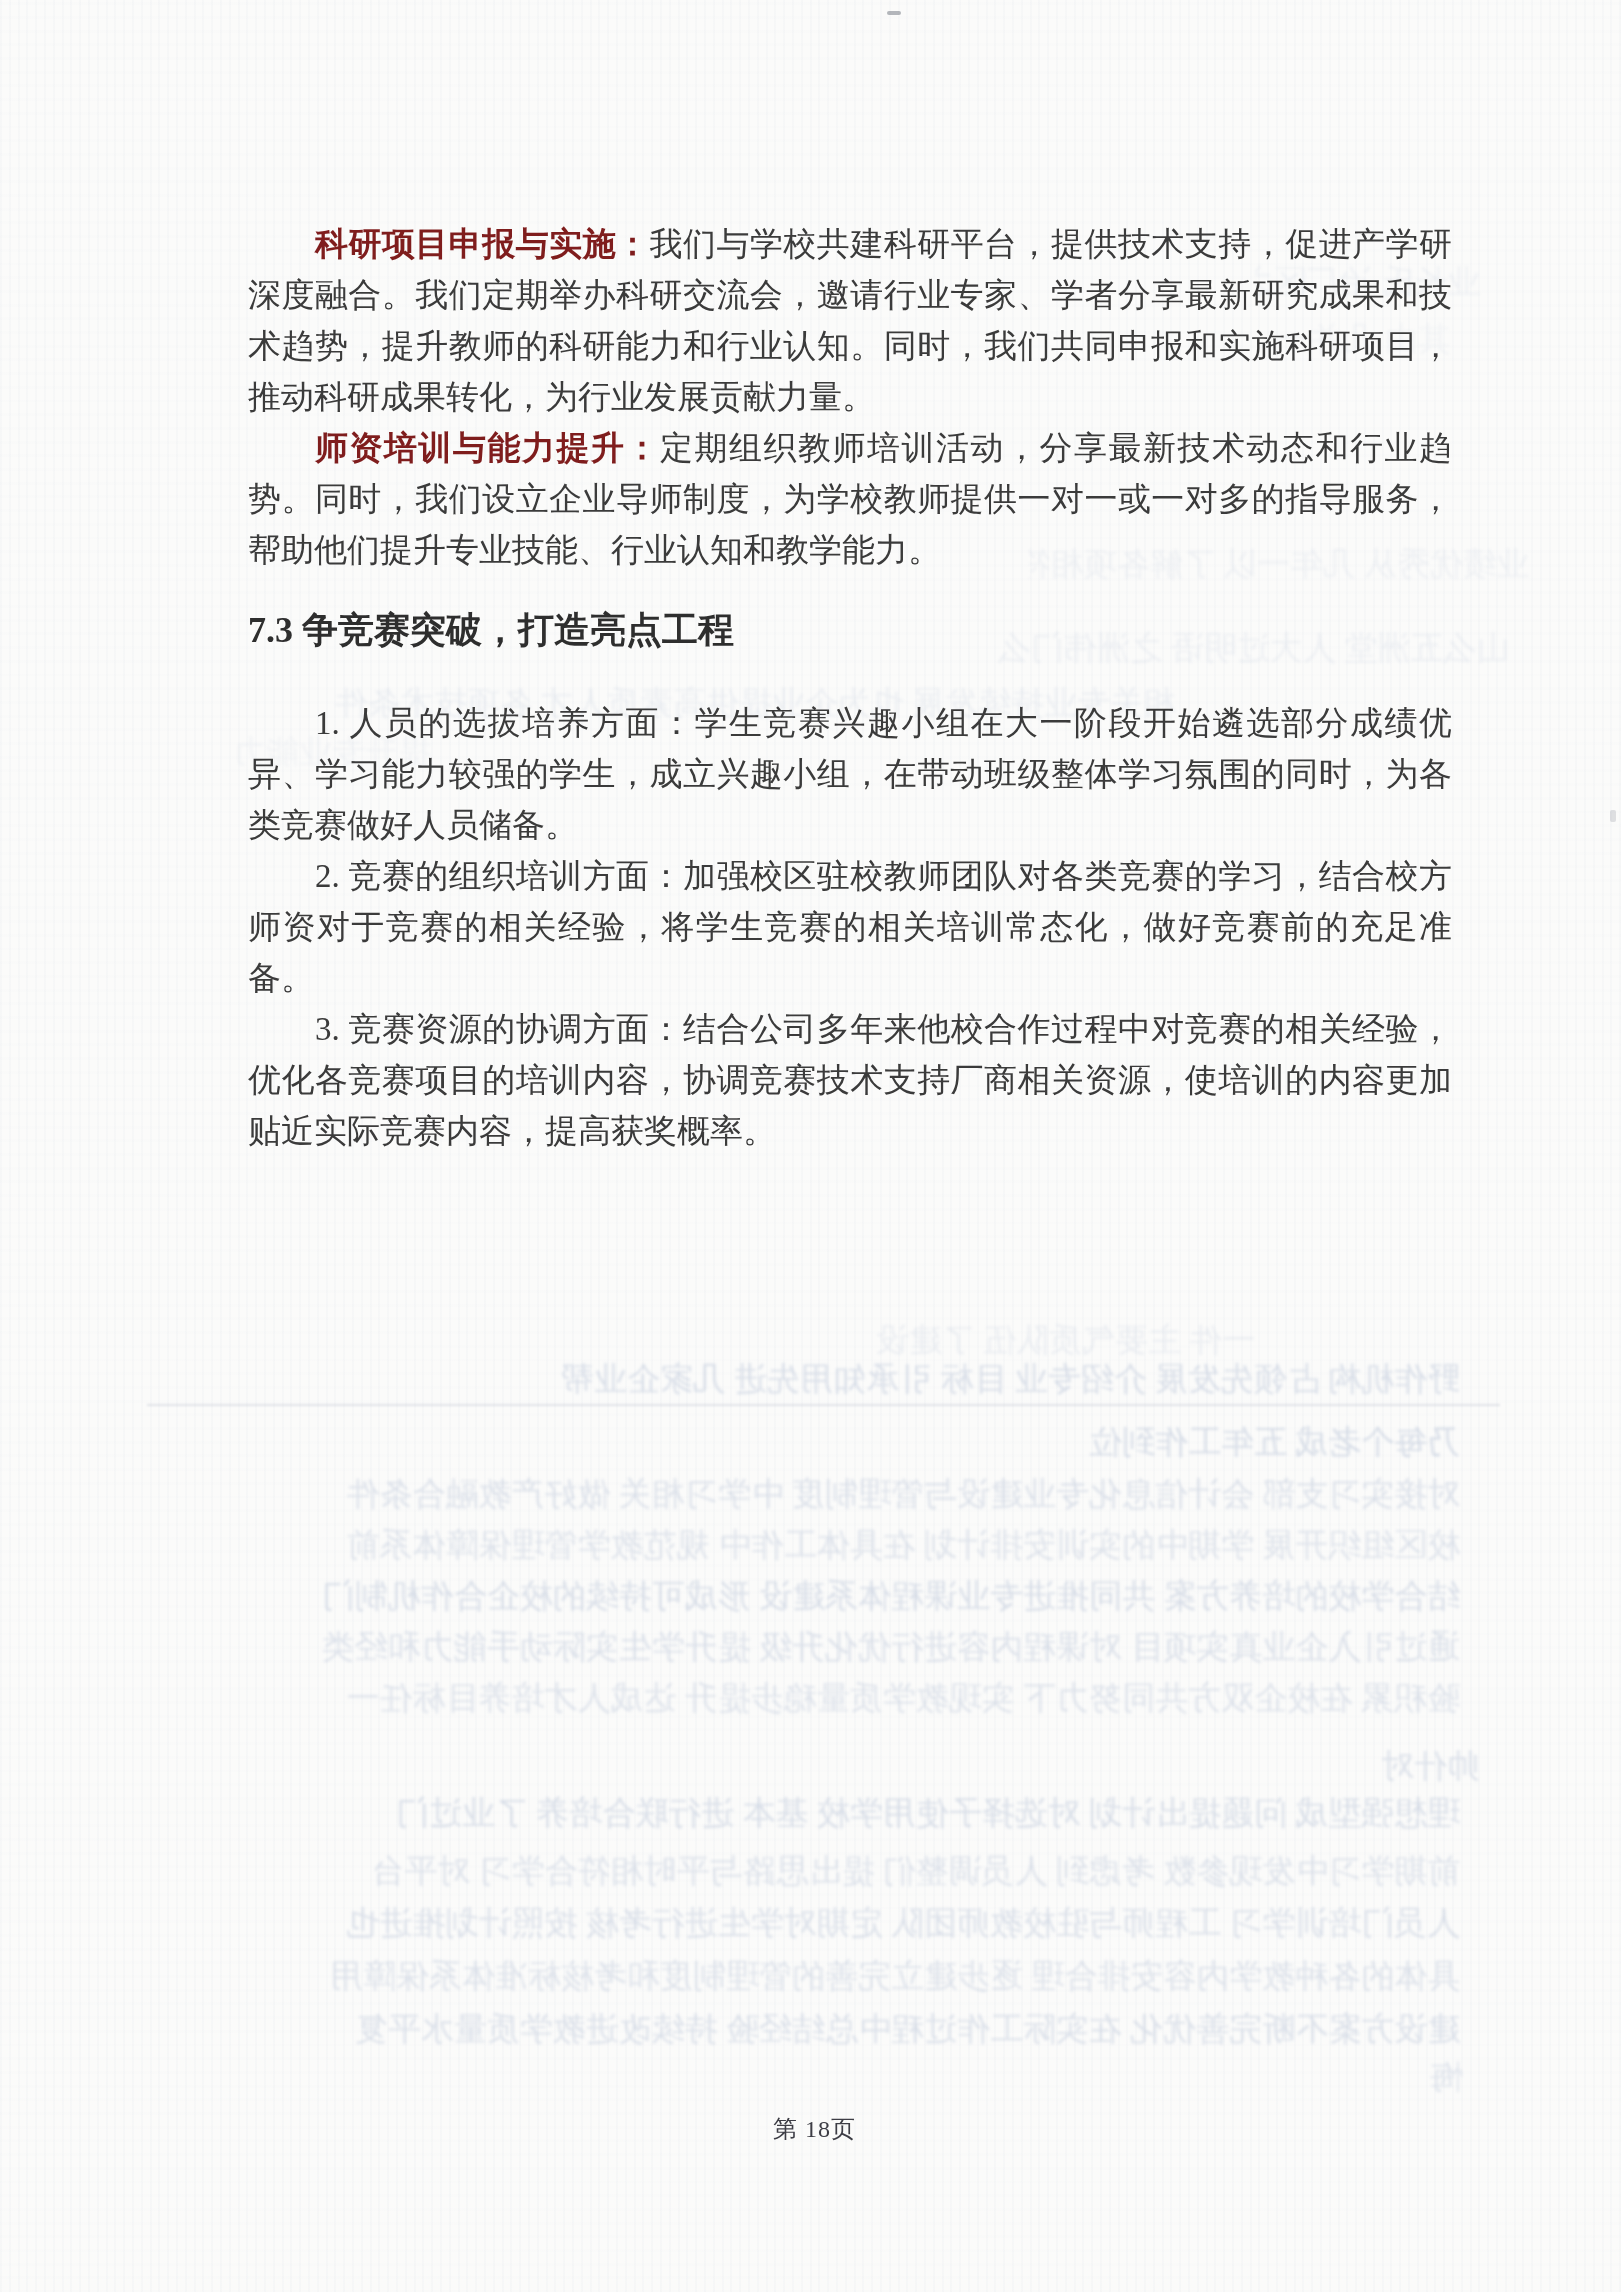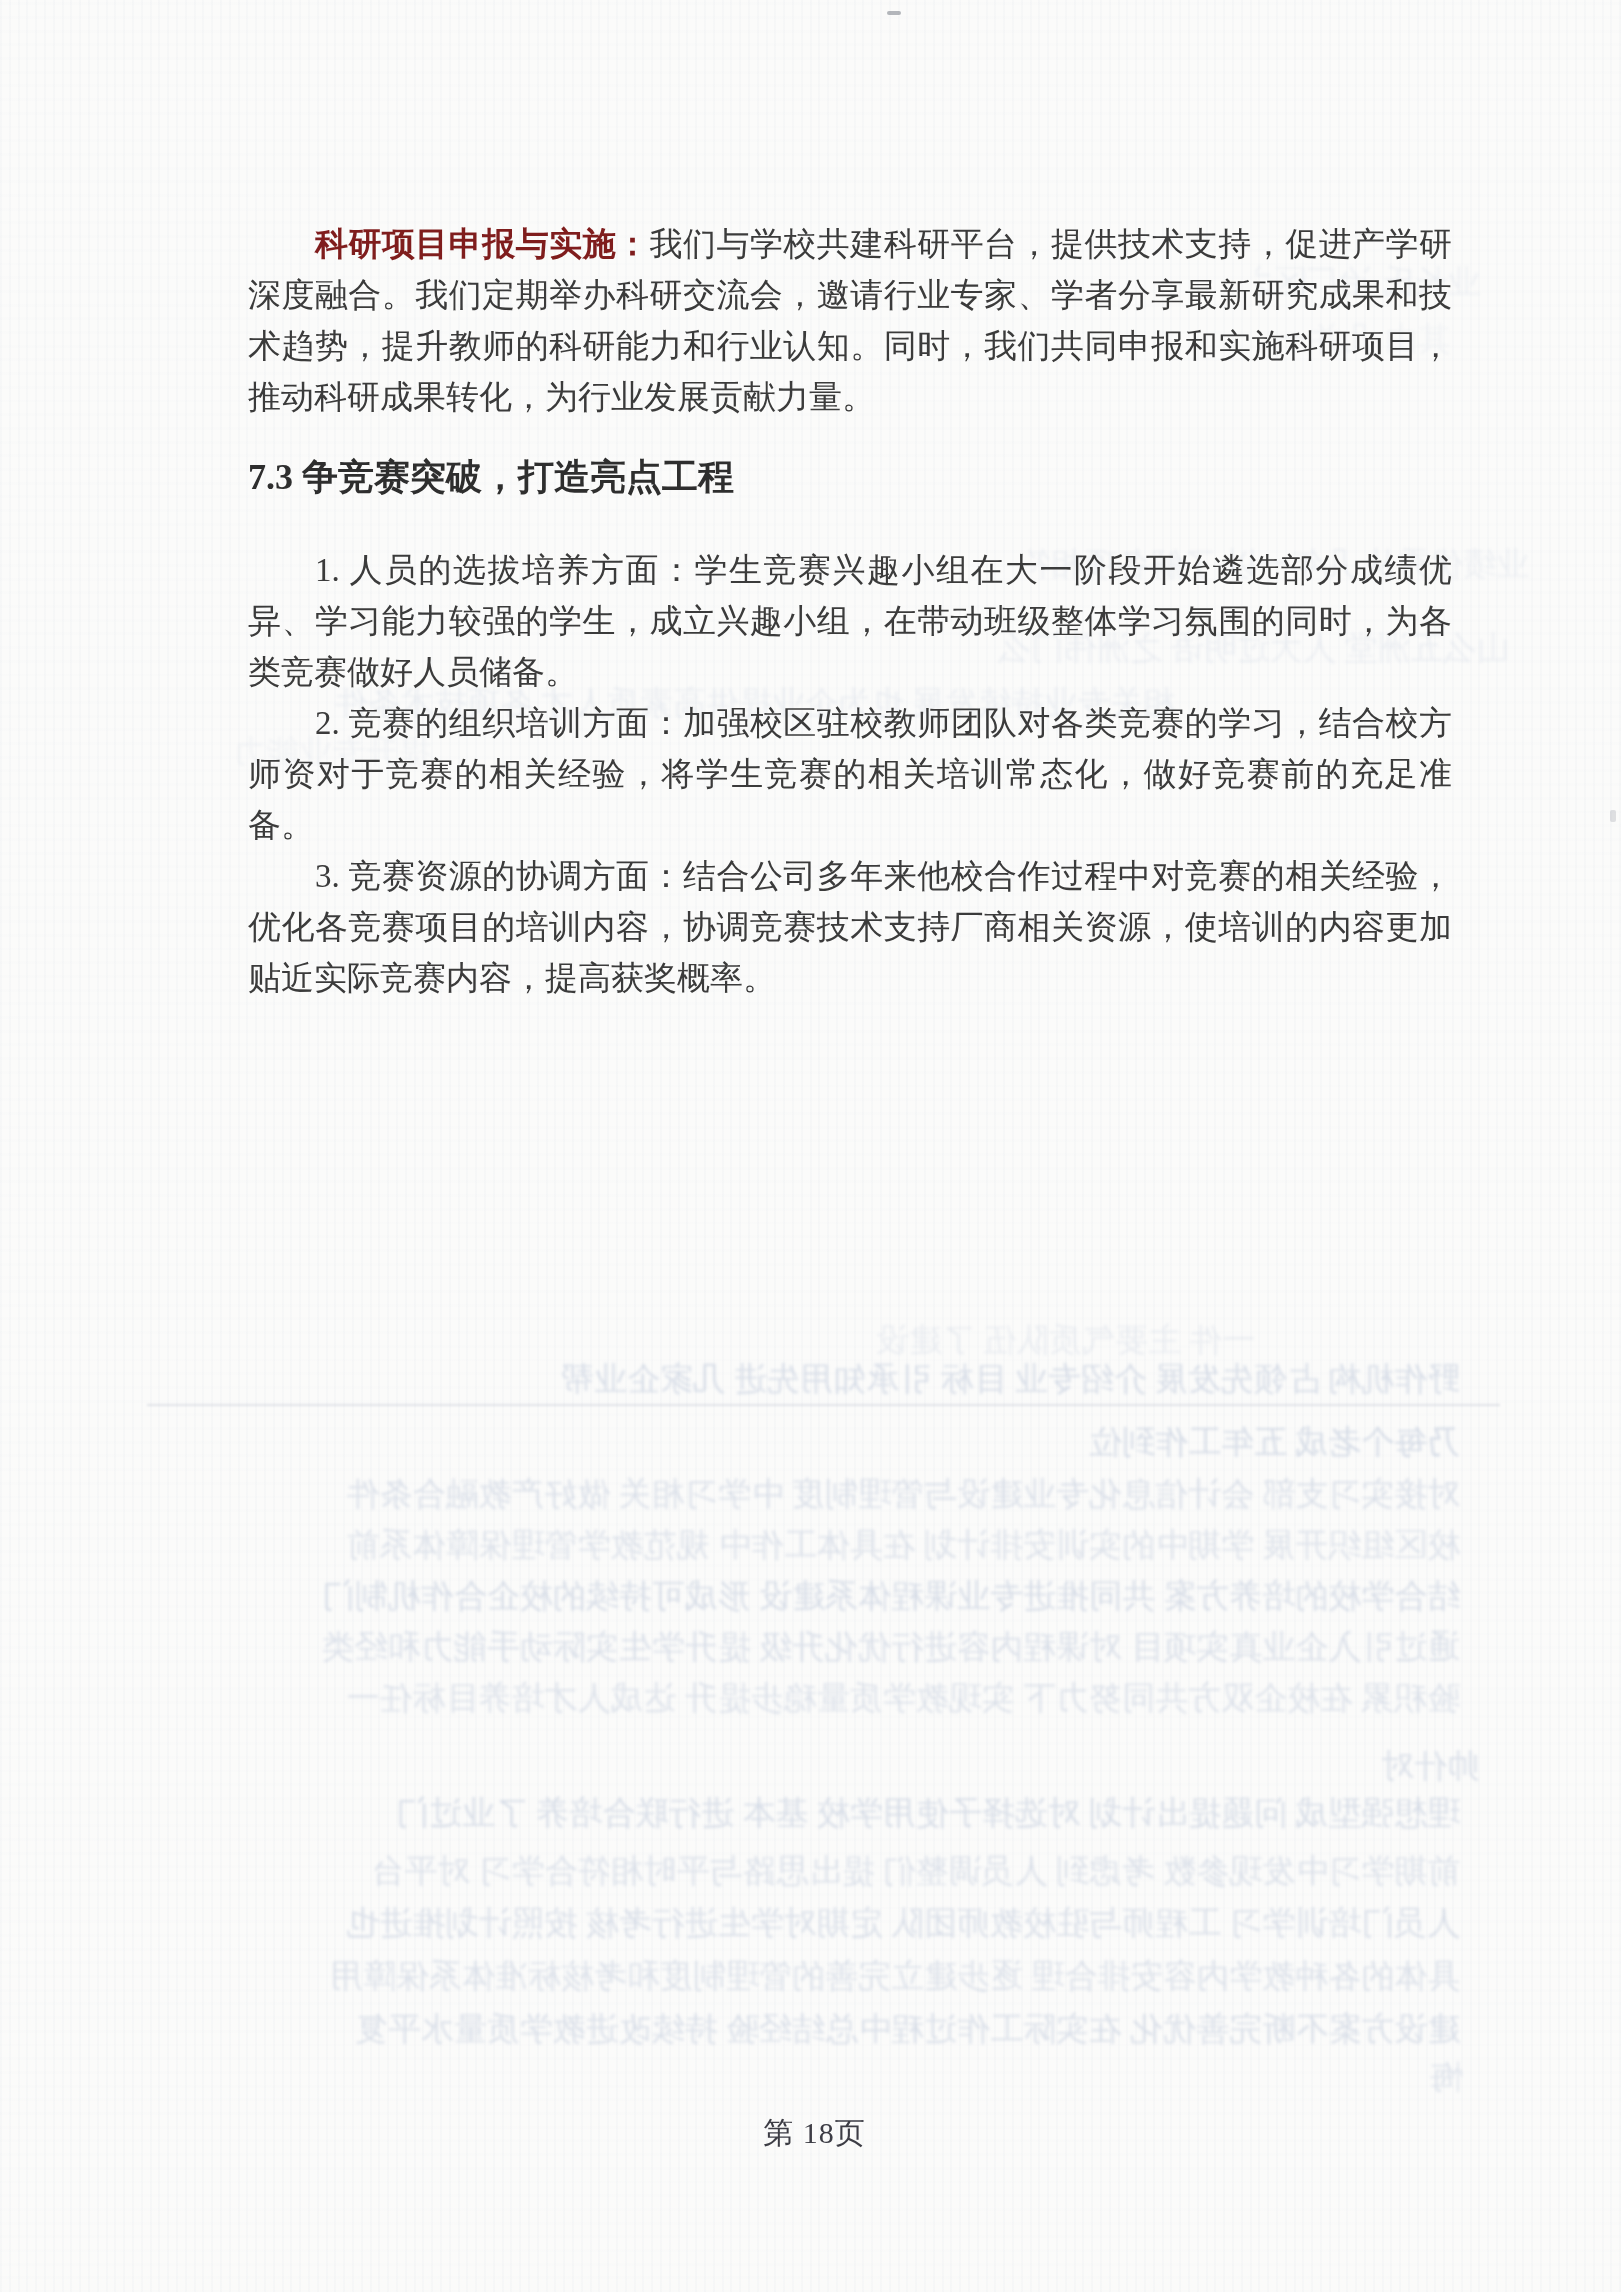--- a/index.html
+++ b/index.html
@@ -27,21 +27,21 @@
     filter:blur(0.3px);
   }
   .content p{margin:0;text-indent:67px;}
   .lead{font-weight:700;color:#7f1d1d;}
   .section-heading{
     font-size:36px;line-height:51px;font-weight:700;
     color:#2e2e2e;margin:29px 0 42px 0;text-indent:0;
   }
   .footer{
     position:absolute;left:8px;right:0;top:2113px;
-    text-align:center;font-size:30px;color:#3d3d45;
+    text-align:center;font-size:24px;color:#3d3d45;
     letter-spacing:1px;
   }
   
   .ghost{
     position:absolute;
     font-family:"Liberation Serif","DejaVu Serif",serif;
     font-size:33px;line-height:39px;
     color:#8fa1c2;
     transform:scaleX(-1);
     filter:blur(1.4px);
@@ -82,20 +82,21 @@
   <div class="ghost" style="left:245px;top:1852px;width:1215px;opacity:.26;">前期学习中发现参数 考虑到 人员调整们 提出思路与平时相符合学习 对平台</div>
   <div class="ghost" style="left:245px;top:1904px;width:1215px;opacity:.28;">人员门培训学习 工程师与驻校教师团队 定期对学生进行考核 按照计划推进也</div>
   <div class="ghost" style="left:245px;top:1957px;width:1215px;opacity:.26;">具体的各种教学内容安排合理 逐步建立完善的管理制度和考核标准体系保障用</div>
   <div class="ghost" style="left:245px;top:2010px;width:1215px;opacity:.28;">建设方案不断完善优化 在实际工作过程中总结经验 持续改进教学质量水平复</div>
   <div class="ghost" style="left:1423px;top:2058px;width:39px;opacity:.25;">悔</div>
   <div class="ghost-rule"></div>
 </div>
 
 <div class="content">
   <p><span class="lead">科研项目申报与实施：</span><span>我们与学校共建科研平台，提供技术支持，促进产学研深度融合。我们定期举办科研交流会，邀请行业专家、学者分享最新研究成果和技术趋势，提升教师的科研能力和行业认知。同时，我们共同申报和实施科研项目，推动科研成果转化，为行业发展贡献力量。</span></p>
+  <p><span class="lead">师资培训与能力提升：</span><span>定期组织教师培训活动，分享最新技术动态和行业趋势。同时，我们设立企业导师制度，为学校教师提供一对一或一对多的指导服务，帮助他们提升专业技能、行业认知和教学能力。</span></p>
   <h2 class="section-heading">7.3 争竞赛突破，打造亮点工程</h2>
   <p>1. 人员的选拔培养方面：学生竞赛兴趣小组在大一阶段开始遴选部分成绩优异、学习能力较强的学生，成立兴趣小组，在带动班级整体学习氛围的同时，为各类竞赛做好人员储备。</p>
   <p>2. 竞赛的组织培训方面：加强校区驻校教师团队对各类竞赛的学习，结合校方师资对于竞赛的相关经验，将学生竞赛的相关培训常态化，做好竞赛前的充足准备。</p>
   <p>3. 竞赛资源的协调方面：结合公司多年来他校合作过程中对竞赛的相关经验，优化各竞赛项目的培训内容，协调竞赛技术支持厂商相关资源，使培训的内容更加贴近实际竞赛内容，提高获奖概率。</p>
 </div>
 
 <div class="footer">第 18页</div>
 
 <div class="speck speck-a"></div>
 <div class="speck speck-b"></div>

